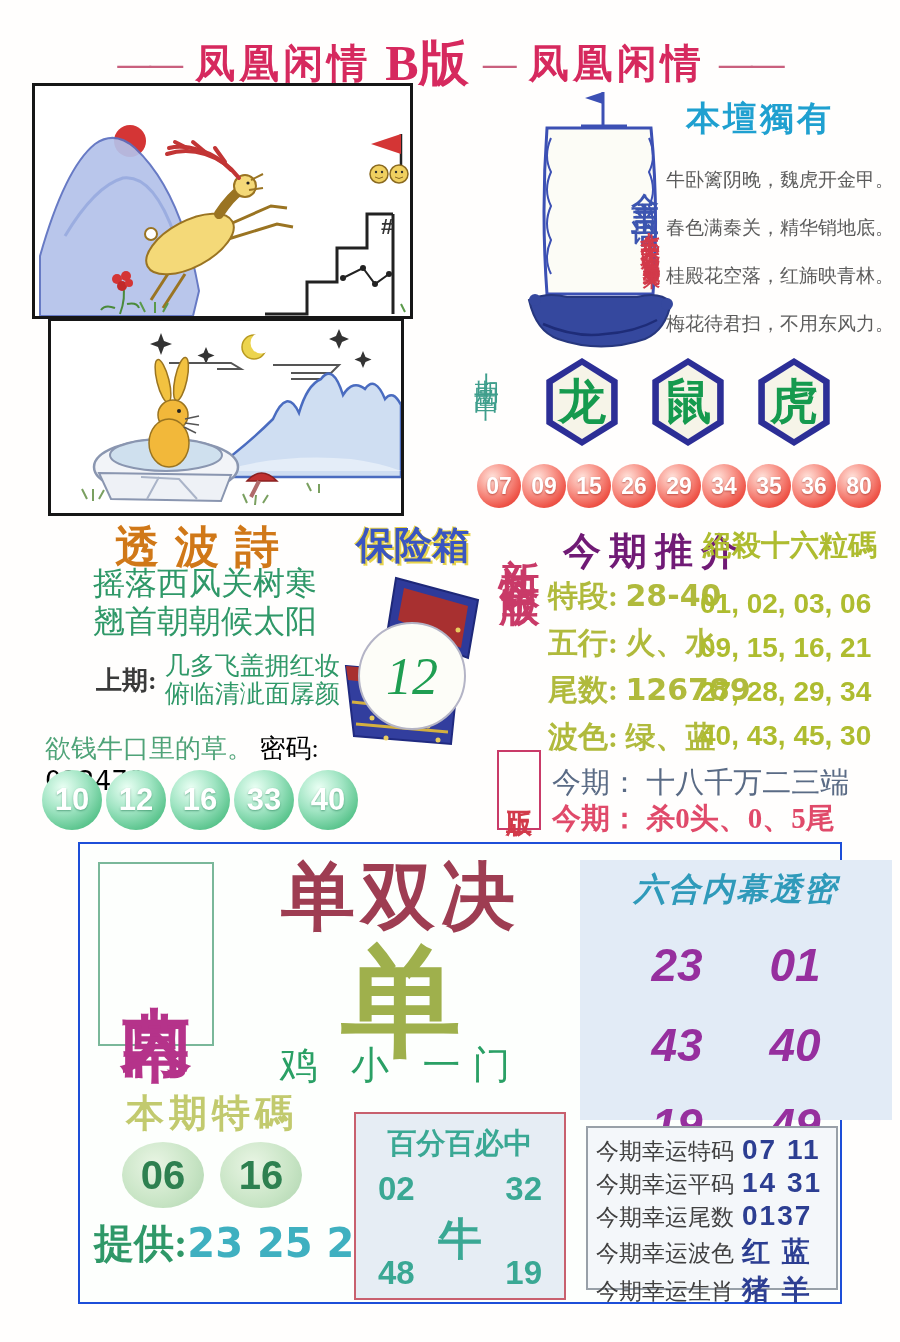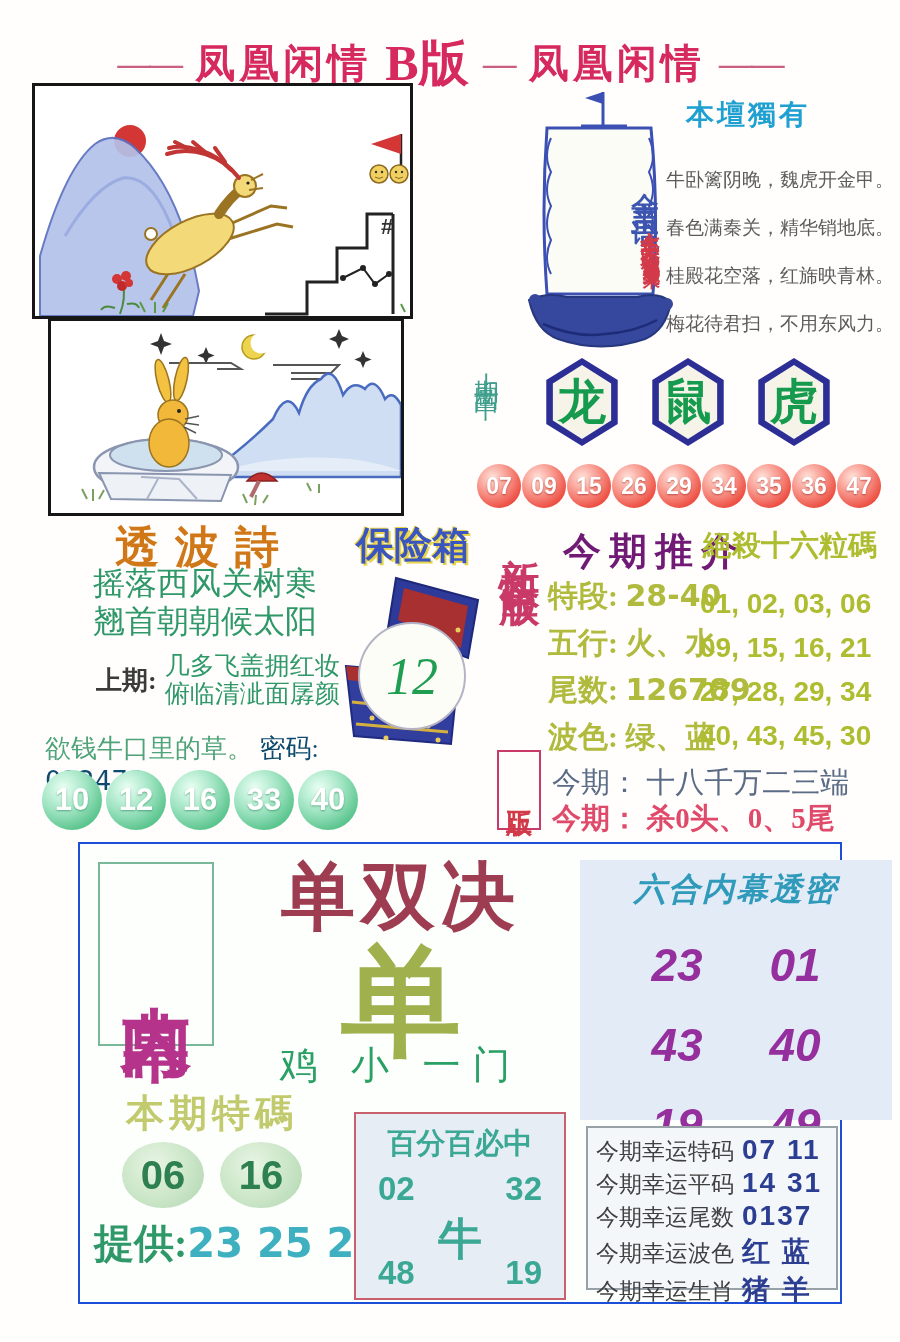--- a/index.html
+++ b/index.html
@@ -22,21 +22,21 @@
   
   .boat{left:525px;top:86px;width:150px;height:272px;}
   .sail-text{position:absolute;left:10px;top:44px;width:128px;height:170px;
              writing-mode:vertical-rl;text-orientation:upright;display:flex;justify-content:center;gap:9px;}
   .sail-col{font-family:"Liberation Serif",serif;font-weight:bold;}
   .col-gold{font-size:27px;color:#3c55b0;letter-spacing:9px;}
   .col-red1{font-size:19px;color:#d23a4a;letter-spacing:3px;}
   .col-red2{font-size:17px;color:#d23a4a;letter-spacing:2px;}
 
   
-  .exclusive-title{left:686px;top:96px;font-size:28px;font-weight:bold;color:#1fa0d0;
+  .exclusive-title{left:686px;top:96px;font-size:34px;font-weight:bold;color:#1fa0d0;
                    letter-spacing:3px;font-family:"Liberation Serif",serif;}
   .exclusive-lines{left:666px;top:156px;width:234px;color:#5c5c5c;font-size:19px;
                    line-height:48px;font-family:"Liberation Serif",serif;}
 
   
   .prev-label{left:470px;top:352px;writing-mode:vertical-rl;text-orientation:upright;
               font-size:25px;letter-spacing:8px;color:#3f9e8c;font-family:"Liberation Serif",serif;}
   .badges{left:544px;top:358px;display:flex;gap:30px;}
   .badge{position:relative;width:76px;height:88px;}
   .hexo{position:absolute;inset:0;background:#2c2e96;
@@ -54,21 +54,21 @@
   
   .poem-title{left:40px;top:518px;width:330px;text-align:center;font-size:44px;font-weight:bold;
               color:#d07818;letter-spacing:16px;font-family:"Liberation Serif",serif;}
   .poem-lines{left:40px;top:564px;width:330px;text-align:center;font-size:32px;color:#2f9868;
               line-height:38px;font-family:"Liberation Serif",serif;}
   .prev-poem{left:96px;top:652px;display:flex;align-items:center;gap:8px;}
   .prev-poem .lbl{font-size:26px;font-weight:bold;color:#3a3a3a;font-family:"Liberation Serif",serif;}
   .prev-poem .lines{font-size:25px;color:#2f9868;line-height:28px;font-family:"Liberation Serif",serif;}
   .money-line{left:45px;top:731px;width:330px;font-size:26px;color:#4fa378;
               font-family:"Liberation Serif",serif;}
-  .money-line .pw{color:#0c4a6e;}
+  .money-line .pw{color:#000000;}
   .gballs{left:42px;top:770px;display:flex;gap:4px;}
   .gball{width:60px;height:60px;border-radius:50%;
          background:radial-gradient(circle at 35% 30%,#eafff4,#9fe4c2 42%,#5ec690 74%,#3fae72);
          display:flex;align-items:center;justify-content:center;color:#fff;font-weight:bold;
          font-size:31px;text-shadow:0 1px 2px rgba(20,110,70,.5);}
 
   
   .safe-title{left:336px;top:520px;width:154px;text-align:center;font-size:38px;font-weight:bold;
               color:#3a55c0;font-family:"Liberation Serif",serif;
               text-shadow:2px 2px 0 #e8d44a,-1px -1px 0 #e8d44a;}
@@ -287,21 +287,21 @@
   </div>
   <div class="abs rballs">
     <span class="rball">07</span>
     <span class="rball">09</span>
     <span class="rball">15</span>
     <span class="rball">26</span>
     <span class="rball">29</span>
     <span class="rball">34</span>
     <span class="rball">35</span>
     <span class="rball">36</span>
-    <span class="rball">47</span>
+    <span class="rball">80</span>
   </div>
 
   <div class="abs poem-title">透波詩</div>
   <div class="abs poem-lines">
     <div>摇落西风关树寒</div>
     <div>翘首朝朝候太阳</div>
   </div>
   <div class="abs prev-poem">
     <span class="lbl">上期:</span>
     <span class="lines">

